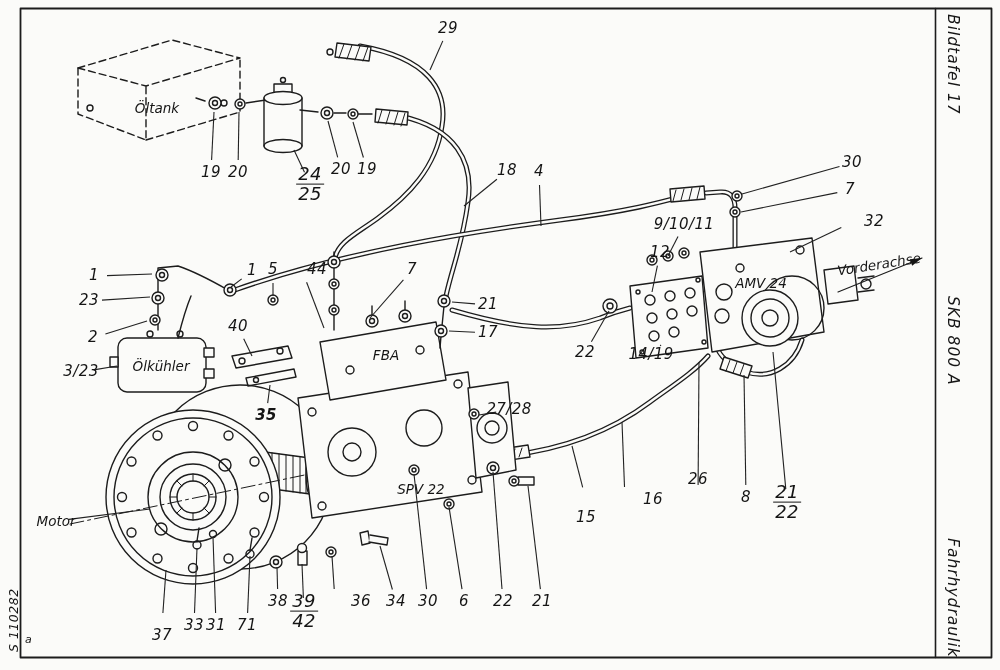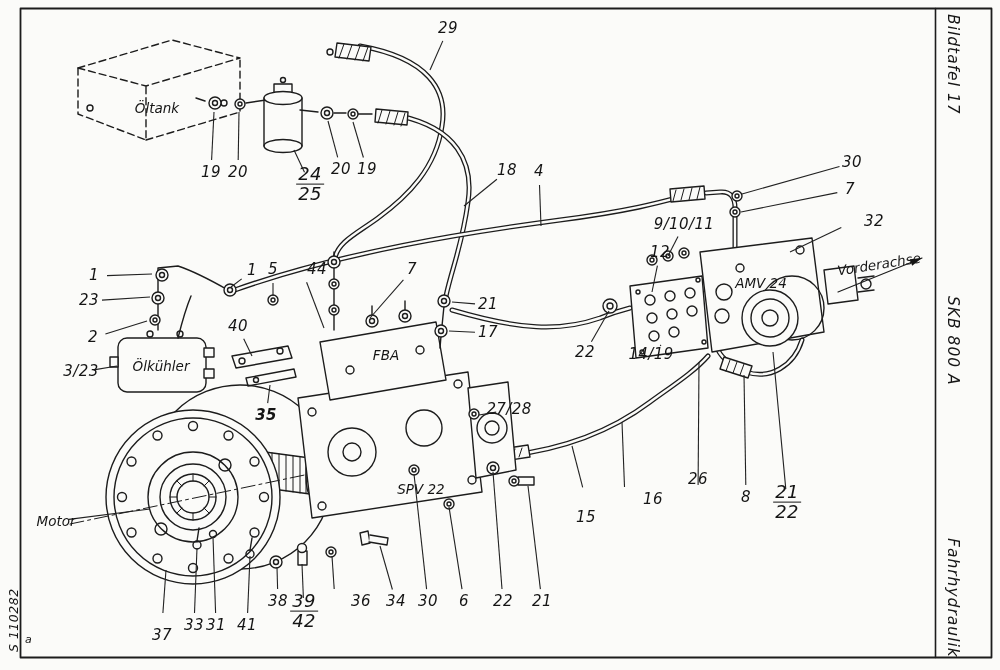--- a/index.html
+++ b/index.html
@@ -349,21 +349,21 @@
       <div class="callout" style="left: 653px; top: 500px;">16</div>
       <div class="callout" style="left: 698px; top: 480px;">26</div>
       <div class="callout" style="left: 746px; top: 498px;">8</div>
       <div class="callout stacked" style="left: 787px; top: 502px;">
         <span class="frac-top">21</span>
         <span class="frac-bot">22</span>
       </div>
       <div class="callout" style="left: 162px; top: 626px; margin-top: 10px;">37</div>
       <div class="callout" style="left: 194px; top: 626px;">33</div>
       <div class="callout" style="left: 216px; top: 626px;">31</div>
-      <div class="callout" style="left: 247px; top: 626px;">41</div>
+      <div class="callout" style="left: 247px; top: 626px;">71</div>
       <div class="callout" style="left: 278px; top: 602px;">38</div>
       <div class="callout stacked" style="left: 304px; top: 611px;">
         <span class="frac-top">39</span>
         <span class="frac-bot">42</span>
       </div>
       <div class="callout" style="left: 335px; top: 602px; margin-left: 26px;">36</div>
       <div class="callout" style="left: 396px; top: 602px; text-align: center;">34</div>
       <div class="callout" style="left: 428px; top: 602px;">30</div>
       <div class="callout" style="left: 464px; top: 602px;">6</div>
       <div class="callout" style="left: 503px; top: 602px;">22</div>

